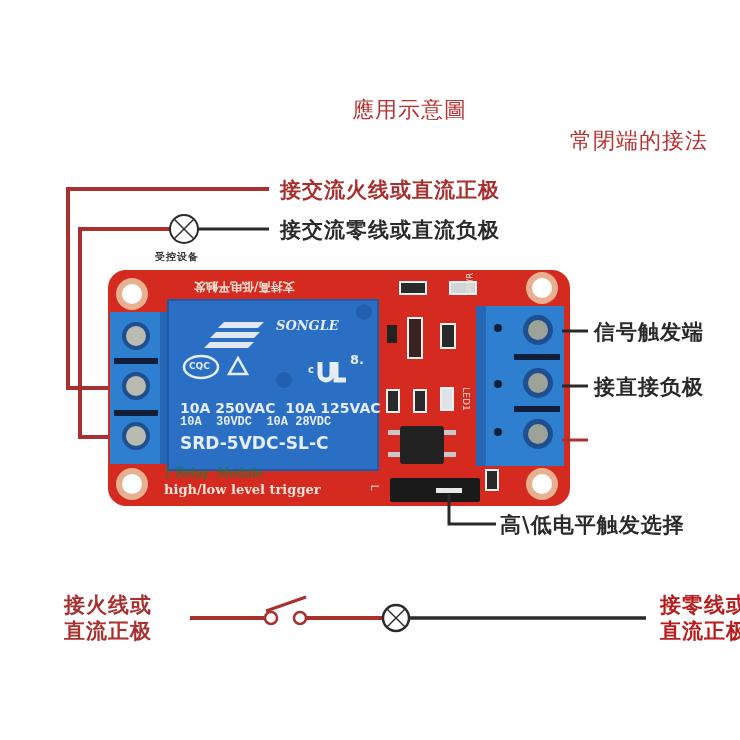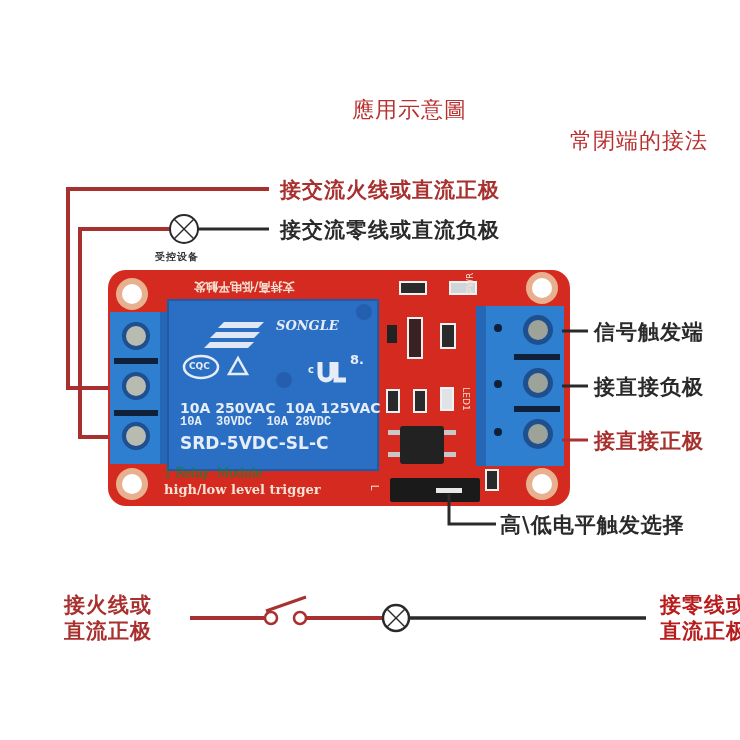--- a/index.html
+++ b/index.html
@@ -161,21 +161,20 @@
   <div class="abs" style="left:136px;top:415px;color:#e6edf6;font-size:12px;font-weight:bold;white-space:pre;font-family:Liberation Mono, monospace;">10A  30VDC  10A 28VDC</div>
   <div class="abs" style="left:136px;top:433px;color:#e6edf6;font-size:17px;font-weight:bold;white-space:nowrap;">SRD-5VDC-SL-C</div>
   <div class="abs pcb-text" style="left:120px;top:466px;color:#15803d;font-size:12px;white-space:pre;">1 Relay  Module</div>
   <div class="abs pcb-text" style="left:120px;top:482px;color:#f4e3d6;font-size:13px;font-weight:bold;white-space:nowrap;">high/low level trigger</div>
   <div class="abs" style="left:416px;top:278px;color:#f4e3d6;font-size:9px;transform:rotate(-90deg);">PWR</div>
   <div class="abs" style="left:410px;top:394px;color:#f4e3d6;font-size:9px;transform:rotate(90deg);">LED1</div>
   <div class="abs" style="left:328px;top:482px;color:#f4e3d6;font-size:10px;transform:rotate(90deg);">L</div>
 
   <div class="abs lbl dark" style="left:550px;top:318px;">信号触发端</div>
   <div class="abs lbl dark" style="left:550px;top:373px;">接直接负极</div>
-  <div class="abs lbl red" style="left:550px;top:427px;">接直接正极</div>
   <div class="abs lbl dark" style="left:456px;top:511px;">高\低电平触发选择</div>
 
   <div class="abs bottom-lbl" style="left:20px;top:592px;color:#a8312f;">
     <div>接火线或</div>
     <div>直流正极</div>
   </div>
   <div class="abs bottom-lbl" style="left:616px;top:592px;color:#b91c1c;">
     <div>接零线或</div>
     <div>直流正极</div>
   </div>

